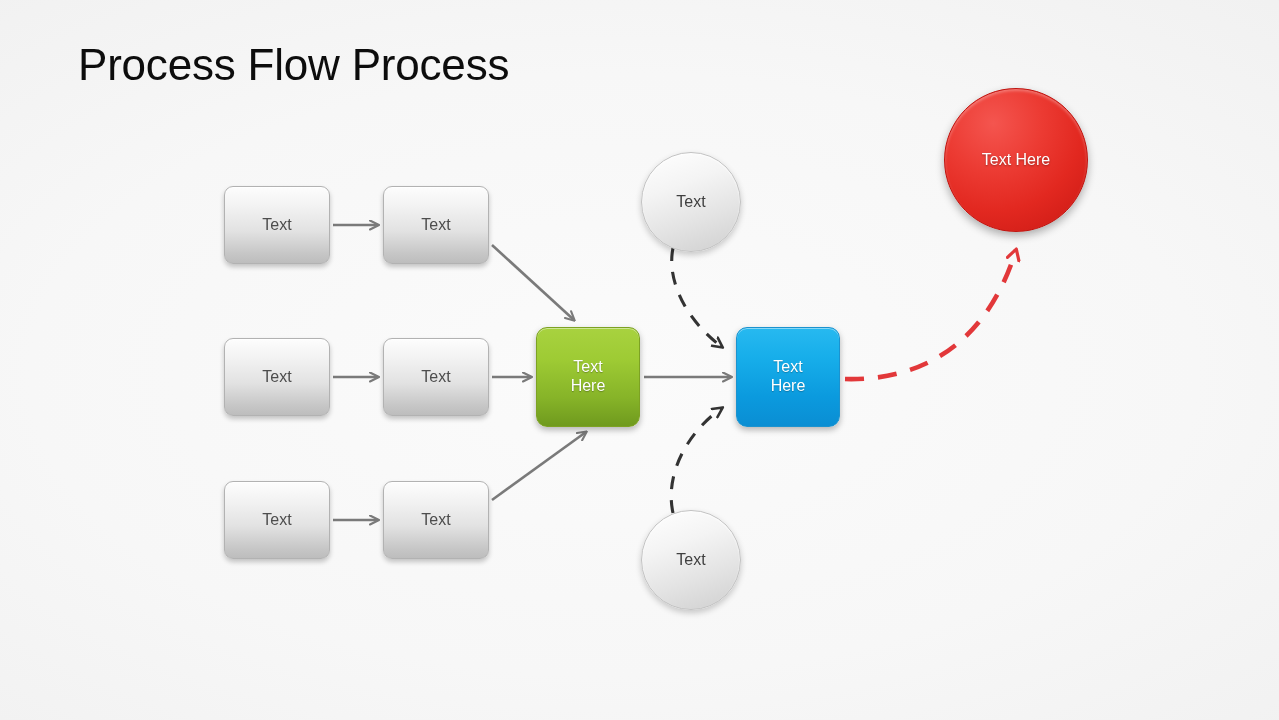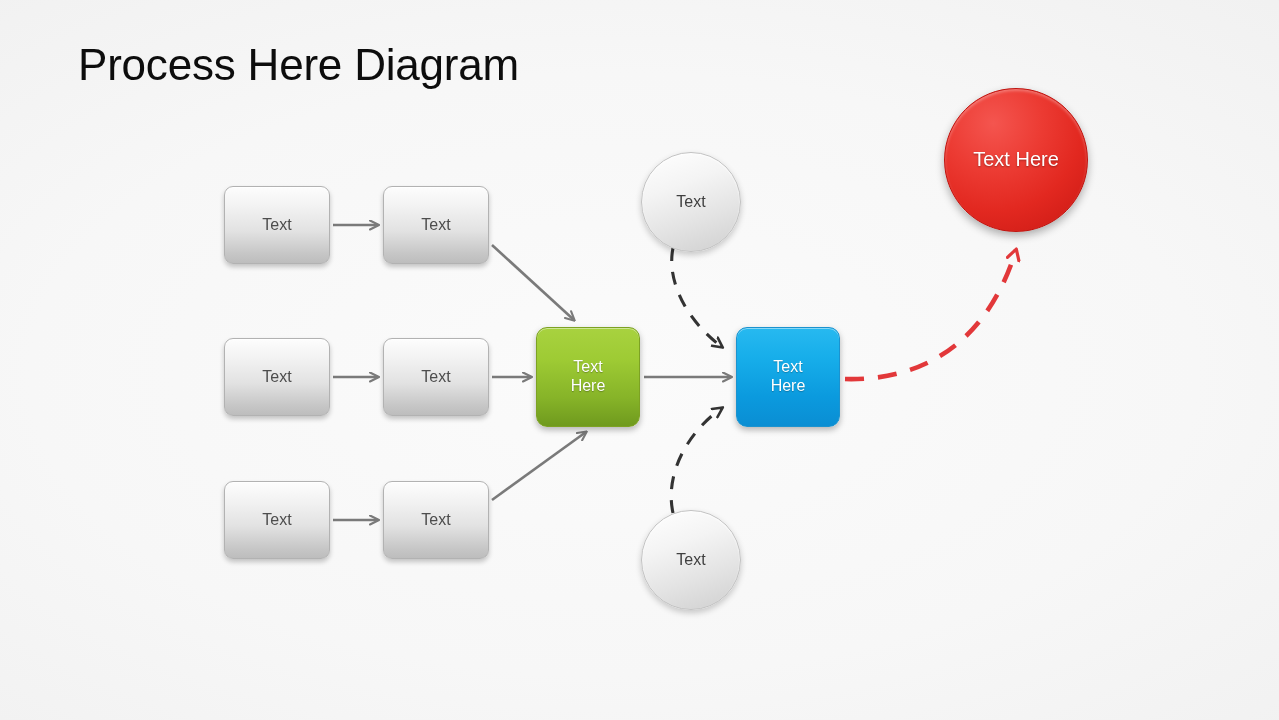--- a/index.html
+++ b/index.html
@@ -68,32 +68,32 @@
     box-shadow:0 3px 6px rgba(0,0,0,.20), inset 0 1px 2px rgba(255,255,255,.95);
     font-size:16px; color:#3f3f3f;
   }
 
   
   .circle-red {
     width:144px; height:144px; border-radius:50%;
     background:radial-gradient(circle at 34% 24%, #f4554f 0%, #ec3b33 34%, #e22820 62%, #c81712 100%);
     border:1px solid #bf140f;
     box-shadow:0 4px 9px rgba(0,0,0,.30), inset 0 2px 3px rgba(255,255,255,.30);
-    font-size:20px; color:#ffffff;
+    font-size:16px; color:#ffffff;
     text-shadow:0 1px 2px rgba(0,0,0,.35);
   }
 
   .two-line { display:block; }
 </style>
 </head>
 <body>
 
 <div id="diagram-canvas">
 
-  <div id="slide-title">Process Here Diagram</div>
+  <div id="slide-title">Process Flow Process</div>
 
   <svg id="connector-layer" viewBox="0 0 1279 720">
     <defs>
       <marker id="ah-grey" markerWidth="11" markerHeight="11" refX="9" refY="5.5" orient="auto" markerUnits="userSpaceOnUse">
         <path d="M1,1 L10,5.5 L1,10" fill="none" stroke="#7a7a7a" stroke-width="2.1" stroke-linecap="round" stroke-linejoin="round"></path>
       </marker>
       <marker id="ah-dash" markerWidth="13" markerHeight="13" refX="10" refY="6.5" orient="auto" markerUnits="userSpaceOnUse">
         <path d="M1,1.5 L11,6.5 L1,11.5" fill="none" stroke="#333333" stroke-width="2.6" stroke-linecap="round" stroke-linejoin="round"></path>
       </marker>
       <marker id="ah-red" markerWidth="15" markerHeight="15" refX="11" refY="7.5" orient="auto" markerUnits="userSpaceOnUse">

